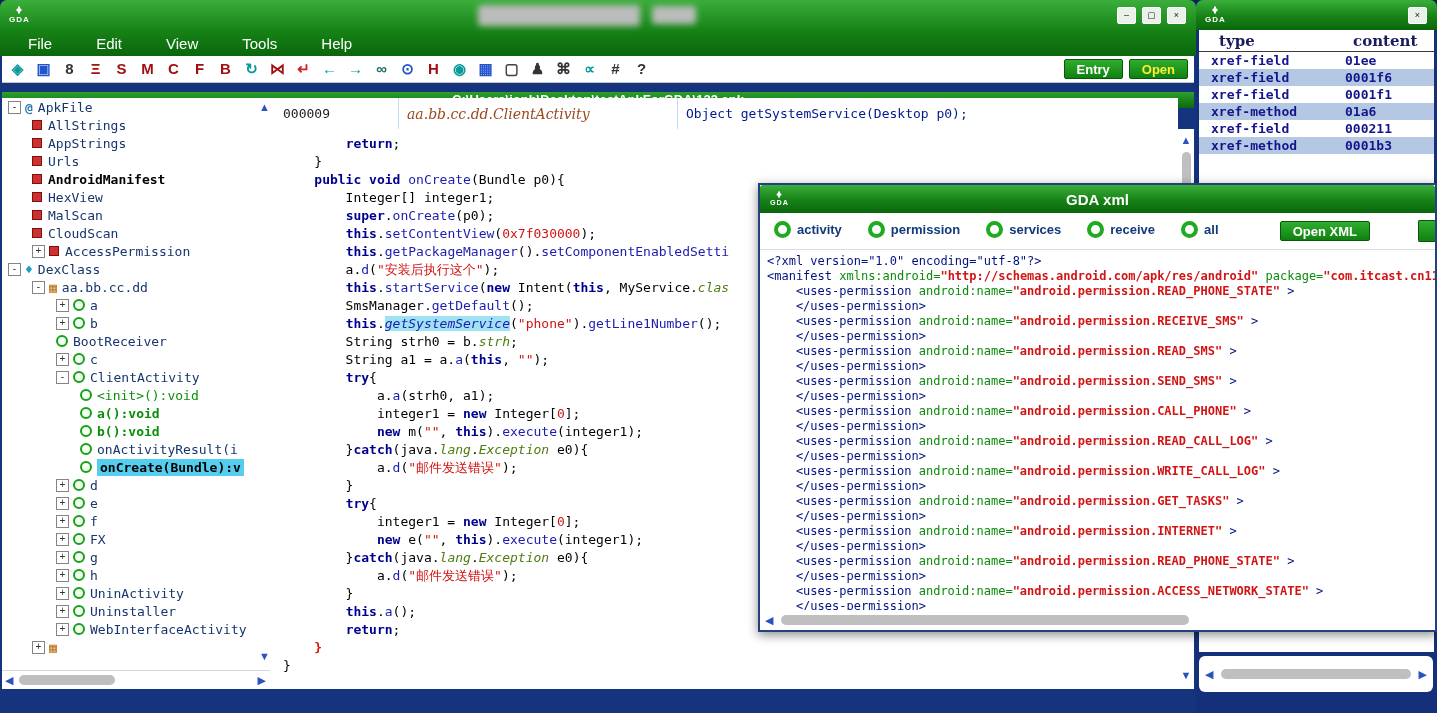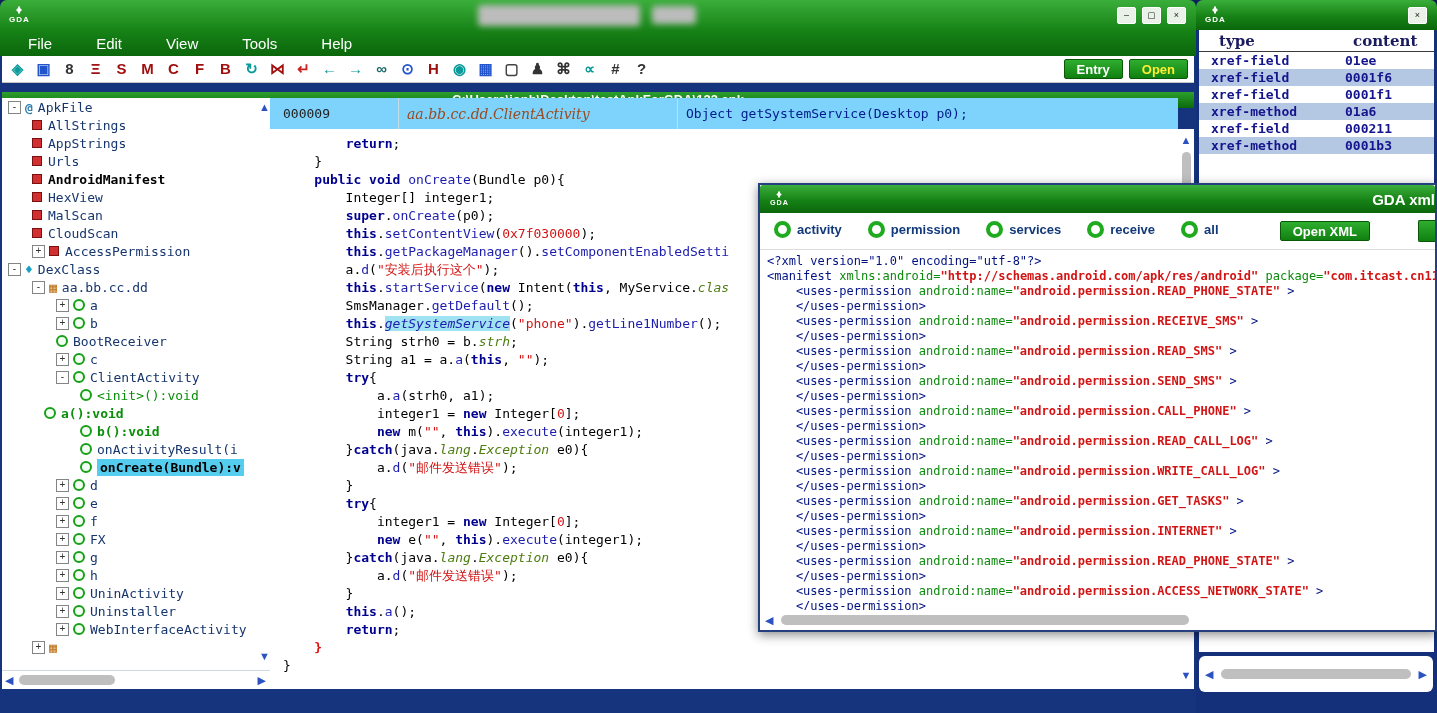--- a/index.html
+++ b/index.html
@@ -50,21 +50,21 @@
   .lbl-green{color:#0a8f0a;}
   .lbl-green-bold{color:#0a8f0a;font-weight:bold;}
   .lbl-selected{background:#55cdef;color:#000;font-weight:bold;padding:1px 3px;}
   .tree-vscroll{position:absolute;right:0;top:98px;width:14px;height:572px;}
   .tree-hscroll{position:absolute;left:2px;top:670px;width:268px;height:18px;background:#fff;
                 display:flex;align-items:center;border-top:1px solid #cfd8e2;}
   .arrow{color:#2a52c0;font-size:11px;line-height:1;}
   .thumb{background:#bfbfbf;border-radius:6px;height:10px;}
 
   
-  .code-header{position:absolute;left:270px;top:98px;width:908px;height:31px;background:#7dd3fc;
+  .code-header{position:absolute;left:270px;top:98px;width:908px;height:31px;background:#ffffff;
                border-bottom:1px solid #aacbe0;display:flex;}
   .ch-cell{border-right:1px solid #c5dcea;display:flex;align-items:center;overflow:hidden;white-space:nowrap;}
   .ch-addr{width:115px;padding-left:13px;font-family:"DejaVu Sans Mono",monospace;font-size:13px;color:#222;}
   .ch-class{width:270px;padding-left:8px;font-family:"DejaVu Serif",serif;font-style:italic;font-size:14px;color:#9a4a20;}
   .ch-sig{flex:1;padding-left:8px;font-family:"DejaVu Sans Mono",monospace;font-size:13px;color:#001a8c;border-right:none;}
   .code-area{position:absolute;left:270px;top:129px;width:908px;height:560px;background:#fff;
              overflow:hidden;padding:6px 0 0 13px;box-sizing:border-box;
              font-family:"DejaVu Sans Mono",monospace;font-size:13px;line-height:18px;white-space:pre;}
   .c-p{color:#000;}
   .c-k{color:#00008f;font-weight:bold;}
@@ -87,21 +87,21 @@
         font-size:13px;font-weight:bold;color:#14148c;}
   .xrow.hl{background:#b4c8e4;}
   .xc1{width:134px;padding-left:12px;}
   .xref-scrollbox{position:absolute;left:3px;right:4px;top:656px;height:36px;background:#fff;border-radius:6px;
                   display:flex;align-items:center;padding:0 6px;box-sizing:border-box;}
 
   
   #xml-window{left:758px;top:183px;width:679px;height:449px;background:#fff;border:2px solid #24407e;
               box-sizing:border-box;box-shadow:0 3px 10px rgba(0,0,0,.45);}
   .xml-titlebar{height:28px;display:flex;align-items:center;border-radius:3px 3px 0 0;position:relative;}
-  .xml-title{position:absolute;left:0;right:0;text-align:right;color:#fff;font-weight:bold;font-size:15px;}
+  .xml-title{position:absolute;left:0;right:0;text-align:center;color:#fff;font-weight:bold;font-size:15px;}
   .xml-filterbar{height:36px;background:#fff;display:flex;align-items:center;padding-left:14px;
                  border-bottom:1px solid #dcdcdc;}
   .radio-wrap{display:inline-flex;align-items:center;margin-right:26px;}
   .radio{width:9px;height:9px;border:4px solid #1faa1f;border-radius:50%;background:#fff;margin-right:6px;}
   .rlabel{font-weight:bold;font-size:13px;color:#123a7a;}
   .xml-content{position:absolute;left:0;right:0;top:64px;bottom:20px;overflow:hidden;
                padding:5px 0 0 7px;font-family:"DejaVu Sans Mono",monospace;font-size:12px;
                line-height:15px;white-space:pre;}
   .x-xt{color:#001280;}
   .x-xa{color:#0c8a0c;}
@@ -221,21 +221,21 @@
           </div>
           <div class="trow" style="padding-left:54px">
             <span class="exp">-</span>
             <span class="ic-green"></span>
             <span class="tlabel">ClientActivity</span>
           </div>
           <div class="trow" style="padding-left:78px">
             <span class="ic-green"></span>
             <span class="tlabel lbl-green">&lt;init&gt;():void</span>
           </div>
-          <div class="trow" style="padding-left:42px">
+          <div class="trow" style="padding-left:78px">
             <span class="ic-green"></span>
             <span class="tlabel lbl-green-bold">a():void</span>
           </div>
           <div class="trow" style="padding-left:78px">
             <span class="ic-green"></span>
             <span class="tlabel lbl-green-bold">b():void</span>
           </div>
           <div class="trow" style="padding-left:78px">
             <span class="ic-green"></span>
             <span class="tlabel">onActivityResult(i</span>

